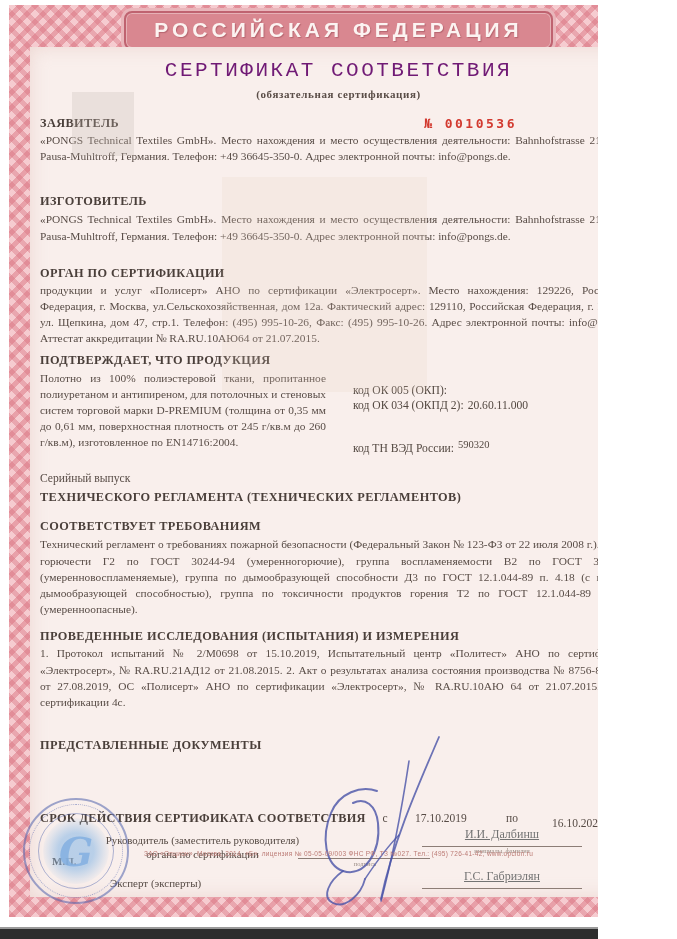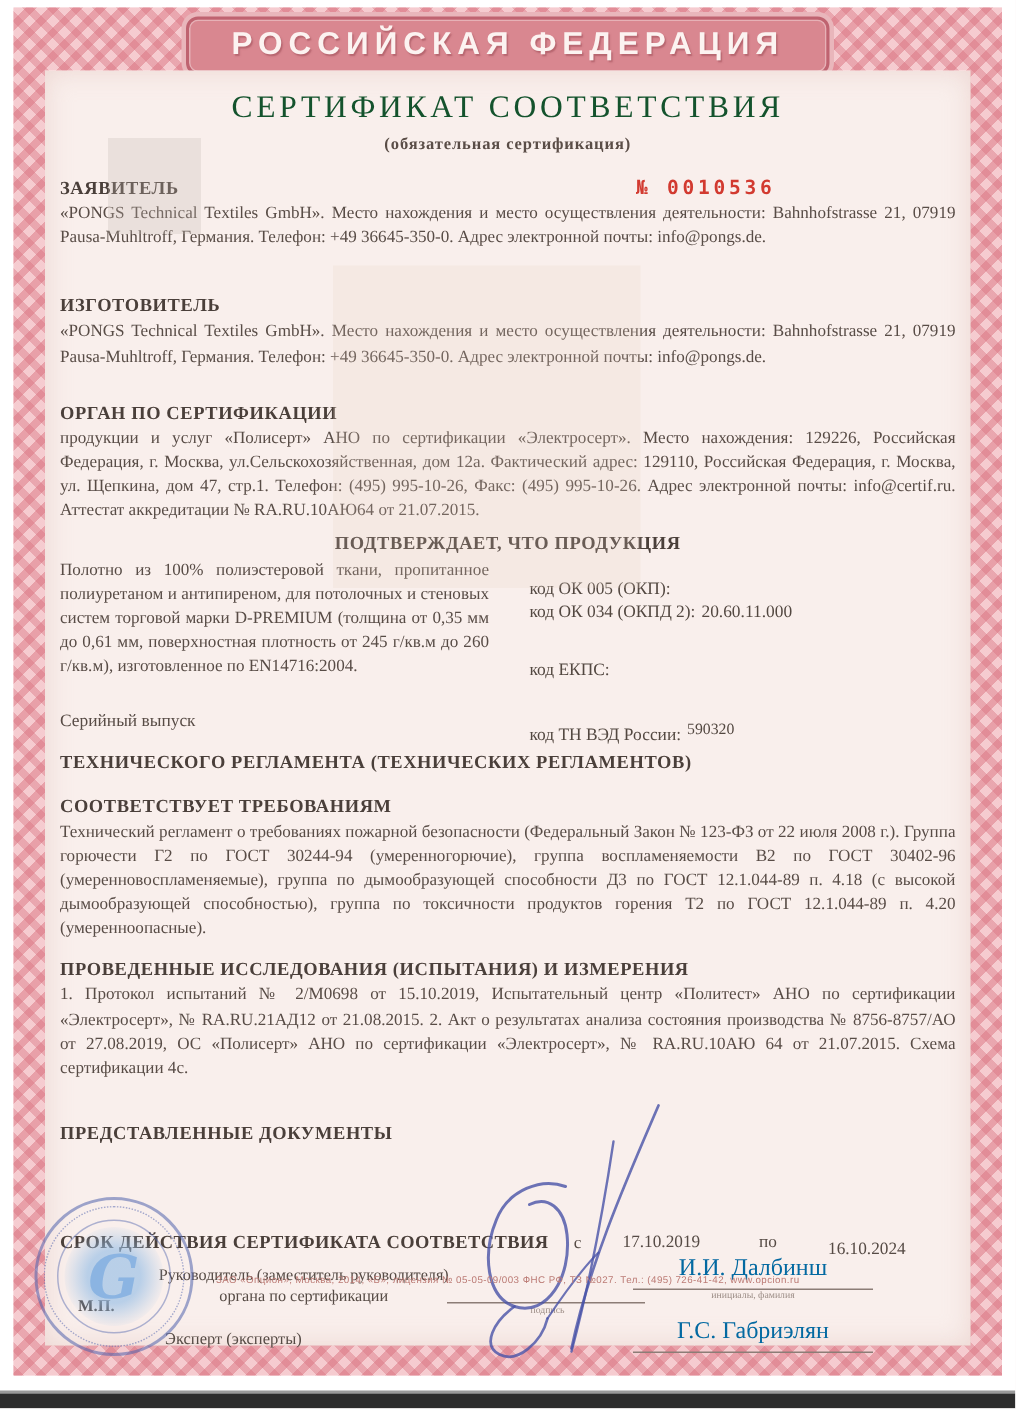--- a/index.html
+++ b/index.html
@@ -1,17 +1,17 @@
 <!DOCTYPE html>
 <html><head>
 <meta charset="utf-8">
 <style>
   * { margin:0; padding:0; box-sizing:border-box; }
   html,body { width:677px; height:939px; background:#ffffff; font-family:"Liberation Serif", serif; }
-  .page { position:relative; width:677px; height:939px; background:#ffffff; overflow:hidden; }
+  .page { position:relative; width:598px; height:939px; background:#ffffff; overflow:hidden; }
 
   
   .cert {
     position:absolute; left:9px; top:5px; width:659px; height:912px;
     background-color:#f3c0c5;
     background-image:
       repeating-linear-gradient(45deg,  rgba(216,112,126,0.40) 0 5px, rgba(255,255,255,0.0) 5px 11px),
       repeating-linear-gradient(-45deg, rgba(216,112,126,0.40) 0 5px, rgba(250,225,228,0.35) 5px 11px);
     padding:42px 21px 20px 21px;
   }
@@ -28,21 +28,21 @@
 
   
   .badge-wrap { position:absolute; left:0; right:0; top:6px; text-align:center; }
   .badge {
     display:inline-block; background:#d98790; border:2px solid #bf6370; border-radius:8px;
     box-shadow:0 0 0 3px #e9b6bb, inset 0 0 0 1px rgba(255,255,255,0.35);
     padding:5px 28px 6px 28px;
     font-family:"Liberation Sans", sans-serif; font-weight:bold; font-size:21px;
     letter-spacing:4px; color:#fcf3f1; text-shadow:1px 1px 1px rgba(150,70,80,0.5);
   }
-  .title { text-align:center; font-size:21px; letter-spacing:2.5px; color:#14532d; }
+  .title { text-align:center; font-size:21px; letter-spacing:2.5px; color:#701a75;font-family:Liberation Mono, monospace; }
   .subtitle { text-align:center; font-size:11px; letter-spacing:0.6px; color:#5a4d47; margin-top:6px; font-weight:bold; }
   .number-row { margin-top:24px; text-align:center; font-size:12.5px; color:#4f4541; }
   .number-row .no-sign { margin-right:48px; }
   .number-row .number-val { letter-spacing:0.6px; }
 
   
   .sec-head { font-weight:bold; font-size:12.3px; color:#4a3f3a; letter-spacing:0.4px; }
   .body-text { font-size:11.4px; line-height:1.42; color:#584c46; text-align:justify; }
   .head-row { display:flex; justify-content:space-between; align-items:center; }
   .serial { font-family:"DejaVu Sans Mono", monospace; font-weight:bold; font-size:13px;
@@ -63,21 +63,21 @@
   .validity .v-word { margin-left:14px; font-size:11.5px; }
   .v-date1 { position:absolute; left:375px; top:1px; font-size:11.5px; }
   .v-word2 { position:absolute; left:466px; top:1px; font-size:11.5px; }
   .v-date2 { position:absolute; left:512px; top:6px; font-size:11.5px; }
   .role-label { position:absolute; left:55px; top:22px; width:215px; text-align:center; font-size:10.8px; line-height:1.3; }
   .sig-line-c1 { position:absolute; left:258px; top:47px; width:132px; border-bottom:1px solid #8c7d76; }
   .tiny-cap { font-size:6.5px; color:#9b8c85; text-align:center; }
   .cap-c1 { position:absolute; left:290px; top:49px; width:70px; }
   .name-block1 { position:absolute; left:382px; top:16px; width:160px; text-align:center; }
   .name-block2 { position:absolute; left:382px; top:58px; width:160px; text-align:center; }
-  .sig-name { font-size:16px; color:#0369a1; }
+  .sig-name { font-size:12px; color:#737373;text-decoration:underline; }
   .name-line { border-bottom:1px solid #8c7d76; margin-top:4px; }
   .expert-label { position:absolute; left:70px; top:66px; font-size:11px; }
   .mp { position:absolute; left:12px; top:44px; font-weight:bold; font-size:11px; color:#4a3f3a; }
 
   
   .stamp { position:absolute; left:14px; top:793px; width:106px; height:106px; pointer-events:none; }
   .stamp .ring1 { position:absolute; inset:0; border-radius:50%; border:2.5px solid rgba(80,99,173,0.55); }
   .stamp .ring2 { position:absolute; inset:6px; border-radius:50%; border:1px dotted rgba(80,99,173,0.50); }
   .stamp .ring3 { position:absolute; inset:15px; border-radius:50%; border:1.5px solid rgba(80,99,173,0.45); }
   .stamp .core {
@@ -120,30 +120,29 @@
         <span class="serial"><span>№</span> <span>0010536</span></span>
       </div>
       <div class="body-text" style="margin-top:1px;">«PONGS Technical Textiles GmbH». Место нахождения и место осуществления деятельности: Bahnhofstrasse 21, 07919 Pausa-Muhltroff, Германия. Телефон: +49 36645-350-0. Адрес электронной почты: info@pongs.de.</div>
 
       <div class="sec-head" style="margin-top:30px;">ИЗГОТОВИТЕЛЬ</div>
       <div class="body-text" style="margin-top:2px;">«PONGS Technical Textiles GmbH». Место нахождения и место осуществления деятельности: Bahnhofstrasse 21, 07919 Pausa-Muhltroff, Германия. Телефон: +49 36645-350-0. Адрес электронной почты: info@pongs.de.</div>
 
       <div class="sec-head" style="margin-top:22px;">ОРГАН ПО СЕРТИФИКАЦИИ</div>
       <div class="body-text" style="margin-top:1px;">продукции и услуг «Полисерт» АНО по сертификации «Электросерт». Место нахождения: 129226, Российская Федерация, г. Москва, ул.Сельскохозяйственная, дом 12а. Фактический адрес: 129110, Российская Федерация, г. Москва, ул. Щепкина, дом 47, стр.1. Телефон: (495) 995-10-26, Факс: (495) 995-10-26. Адрес электронной почты: info@certif.ru. Аттестат аккредитации № RA.RU.10АЮ64 от 21.07.2015.</div>
 
-      <div class="sec-head" style="margin-top:6px;text-align:center;">ПОДТВЕРЖДАЕТ, ЧТО ПРОДУКЦИЯ</div>
+      <div class="sec-head" style="margin-top:6px;">ПОДТВЕРЖДАЕТ, ЧТО ПРОДУКЦИЯ</div>
       <div class="product-grid">
         <div class="product-left">
           <div class="body-text">Полотно из 100% полиэстеровой ткани, пропитанное полиуретаном и антипиреном, для потолочных и стеновых систем торговой марки D-PREMIUM (толщина от 0,35 мм до 0,61 мм, поверхностная плотность от 245 г/кв.м до 260 г/кв.м), изготовленное по EN14716:2004.</div>
           <div class="serial-type">Серийный выпуск</div>
         </div>
         <div class="product-right">
           <div class="code-line" style="margin-top:14px;"><span>код ОК 005 (ОКП):</span><span class="code-val"></span></div>
           <div class="code-line" style="margin-top:2px;"><span>код ОК 034 (ОКПД 2):</span><span class="code-val">20.60.11.000</span></div>
-          <div class="code-line" style="margin-top:26px;"><span>код ЕКПС:</span><span class="code-val"></span></div>
           <div class="code-line" style="margin-top:30px;"><span>код ТН ВЭД России:</span><span class="code-val sup">590320</span></div>
         </div>
       </div>
 
       <div class="sec-head" style="margin-top:5px;">ТЕХНИЧЕСКОГО РЕГЛАМЕНТА (ТЕХНИЧЕСКИХ РЕГЛАМЕНТОВ)</div>
       <div class="sec-head" style="margin-top:14px;">СООТВЕТСТВУЕТ ТРЕБОВАНИЯМ</div>
       <div class="body-text" style="margin-top:2px;">Технический регламент о требованиях пожарной безопасности (Федеральный Закон № 123-ФЗ от 22 июля 2008 г.). Группа горючести Г2 по ГОСТ 30244-94 (умеренногорючие), группа воспламеняемости В2 по ГОСТ 30402-96 (умеренновоспламеняемые), группа по дымообразующей способности Д3 по ГОСТ 12.1.044-89 п. 4.18 (с высокой дымообразующей способностью), группа по токсичности продуктов горения Т2 по ГОСТ 12.1.044-89 п. 4.20 (умеренноопасные).</div>
 
       <div class="sec-head" style="margin-top:12px;">ПРОВЕДЕННЫЕ ИССЛЕДОВАНИЯ (ИСПЫТАНИЯ) И ИЗМЕРЕНИЯ</div>
       <div class="body-text" style="margin-top:1px;">1. Протокол испытаний № 2/М0698 от 15.10.2019, Испытательный центр «Политест» АНО по сертификации «Электросерт», № RA.RU.21АД12 от 21.08.2015. 2. Акт о результатах анализа состояния производства № 8756-8757/АО от 27.08.2019, ОС «Полисерт» АНО по сертификации «Электросерт», № RA.RU.10АЮ 64 от 21.07.2015. Схема сертификации 4с.</div>

